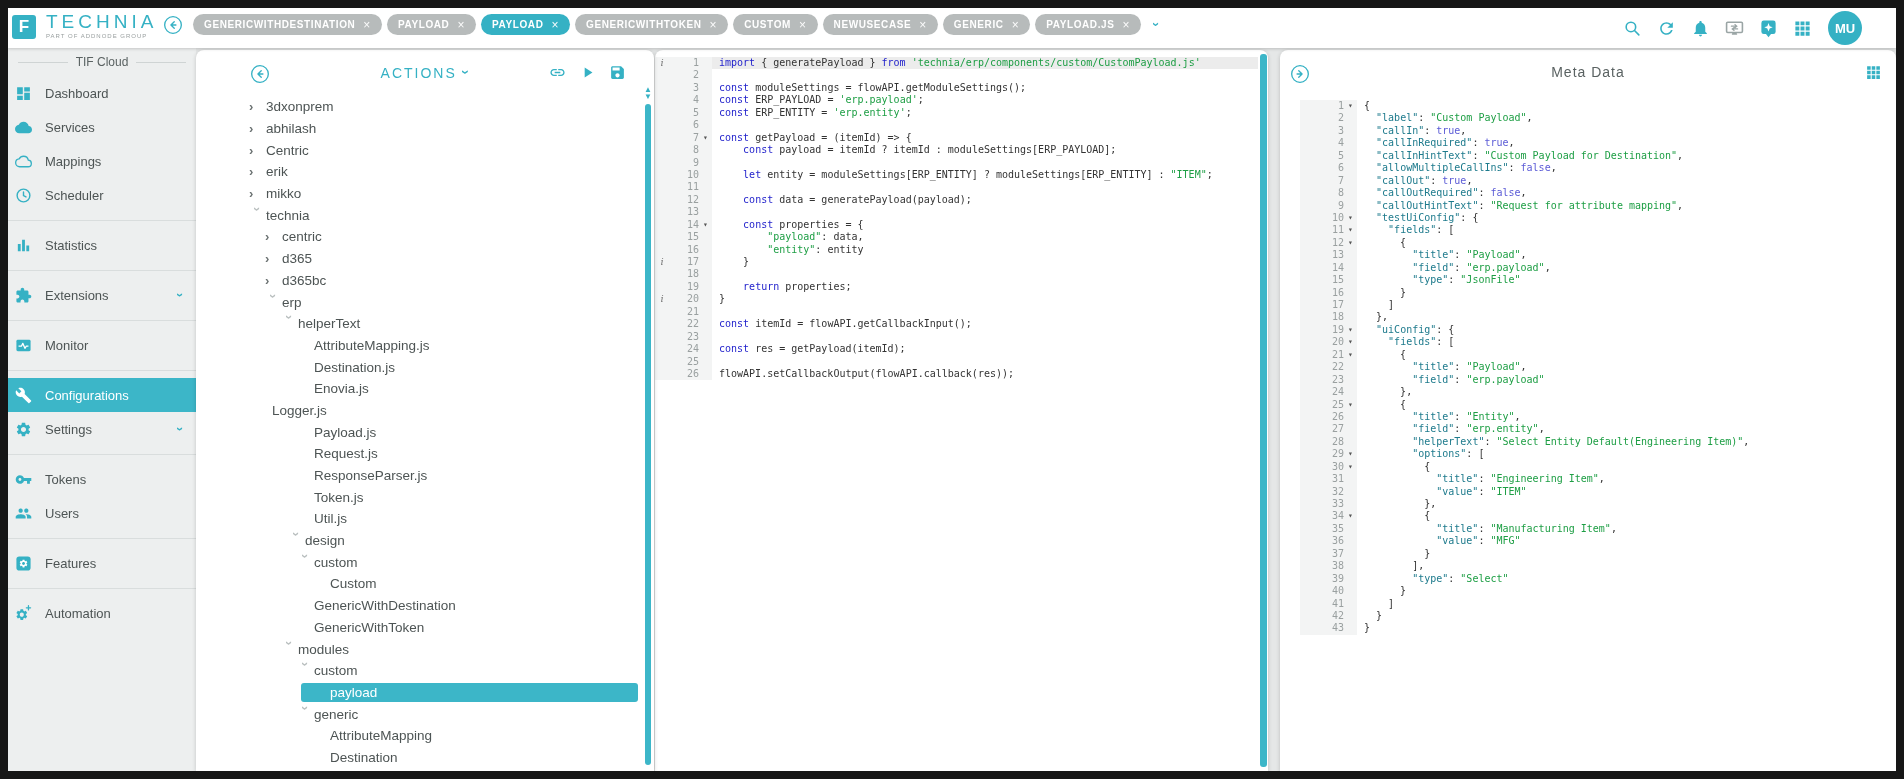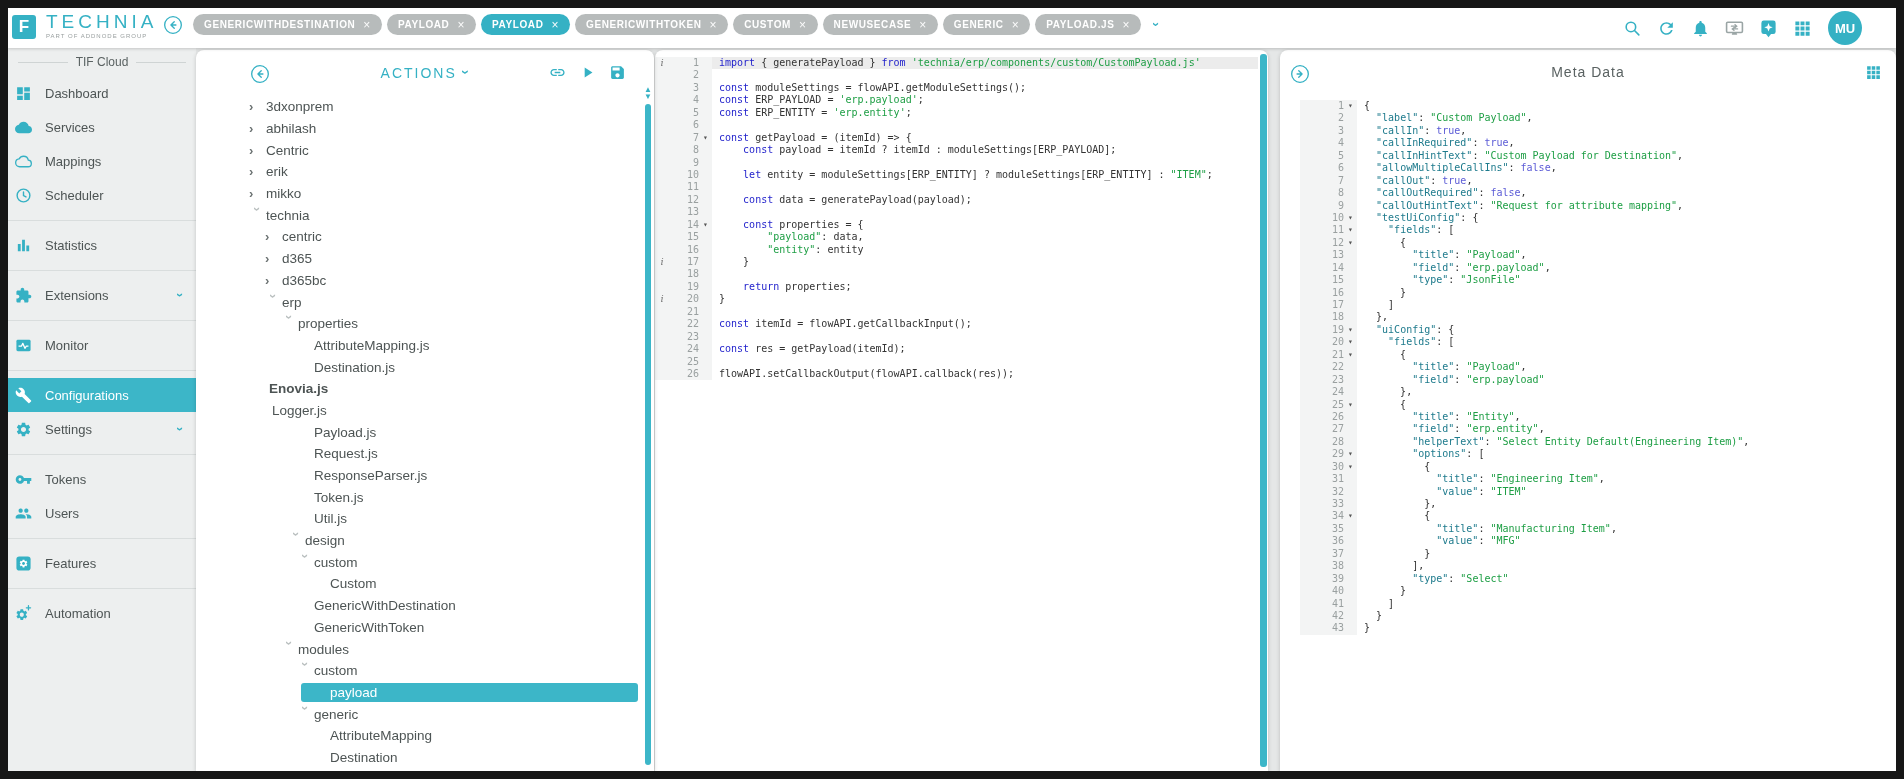--- a/index.html
+++ b/index.html
@@ -349,31 +349,31 @@
           <div class="tree-row" style="padding-left: 69px;">
             <span class="tchev">›</span>
             <span class="tlabel">d365bc</span>
           </div>
           <div class="tree-row" style="padding-left: 69px;">
             <span class="tchev open">›</span>
             <span class="tlabel">erp</span>
           </div>
           <div class="tree-row" style="padding-left: 85px;">
             <span class="tchev open">›</span>
-            <span class="tlabel">properties</span>
+            <span class="tlabel">helperText</span>
           </div>
           <div class="tree-row" style="padding-left: 101px;">
             <span class="tchev"></span>
             <span class="tlabel">AttributeMapping.js</span>
           </div>
           <div class="tree-row" style="padding-left: 101px;">
             <span class="tchev"></span>
             <span class="tlabel">Destination.js</span>
           </div>
-          <div class="tree-row" style="padding-left: 56px; font-weight: bold;">
+          <div class="tree-row" style="padding-left: 101px;">
             <span class="tchev"></span>
             <span class="tlabel">Enovia.js</span>
           </div>
           <div class="tree-row" style="padding-left: 59px;">
             <span class="tchev"></span>
             <span class="tlabel">Logger.js</span>
           </div>
           <div class="tree-row" style="padding-left: 101px;">
             <span class="tchev"></span>
             <span class="tlabel">Payload.js</span>

